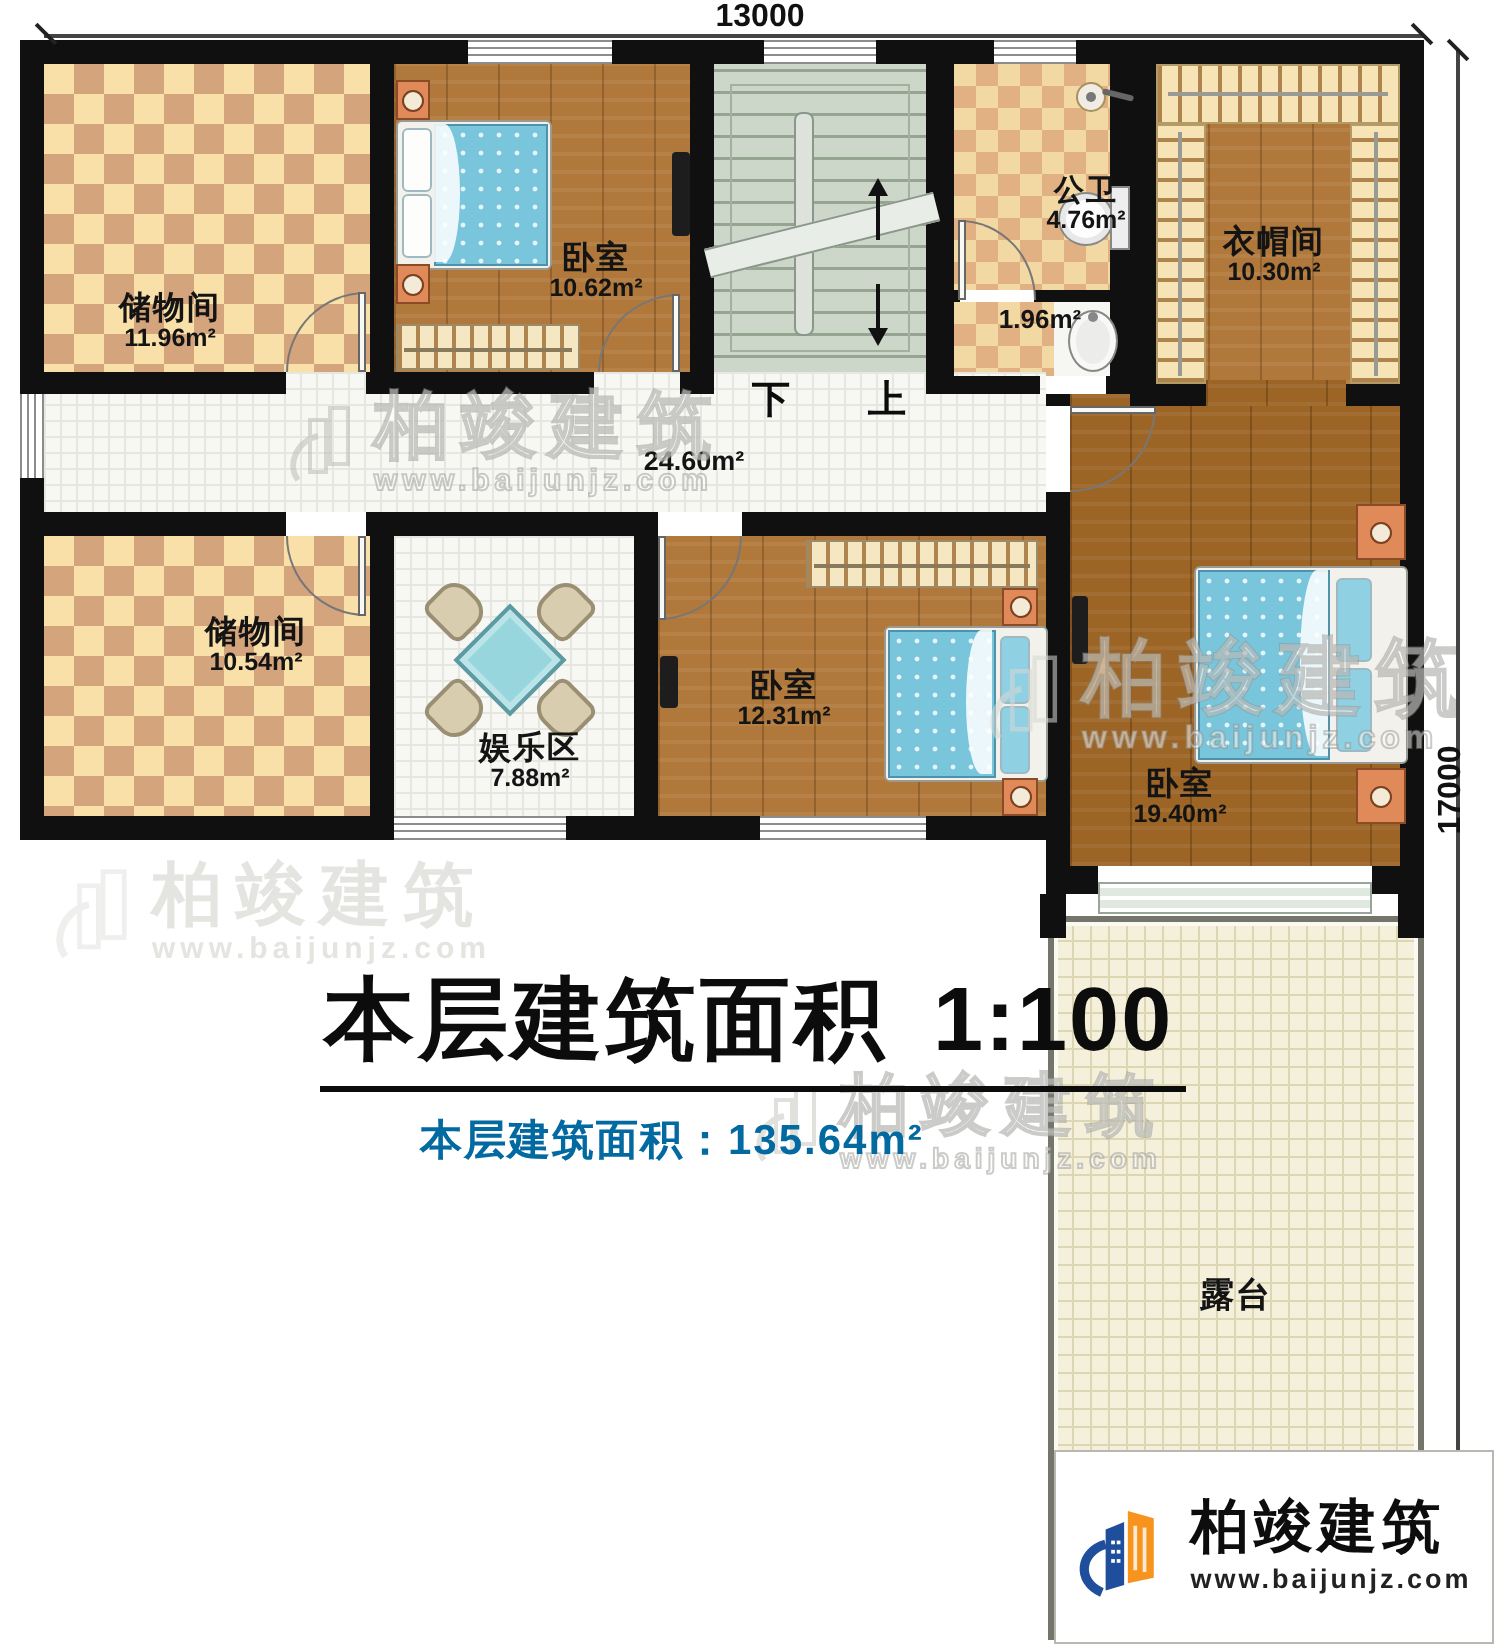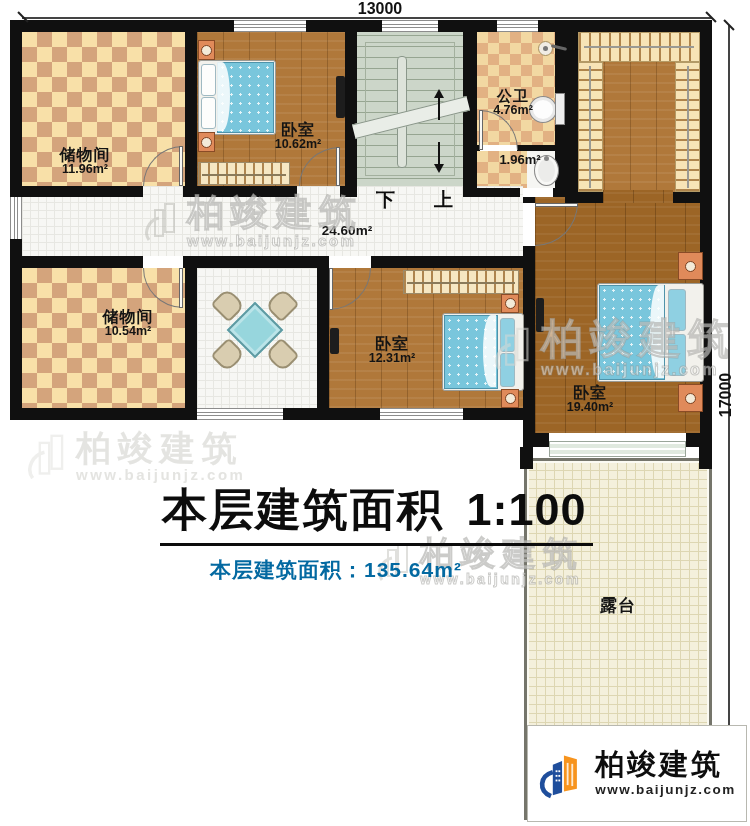--- a/index.html
+++ b/index.html
@@ -206,44 +206,52 @@
   <div class="rod-v" style="left:687px;top:66px;height:122px;"></div>
 
   <div class="lbl" style="left:30px;top:146px;width:110px;">
     <div class="nm">储物间</div>
     <div class="ar">11.96m²</div>
   </div>
   <div class="lbl" style="left:248px;top:121px;width:100px;">
     <div class="nm">卧室</div>
     <div class="ar">10.62m²</div>
   </div>
-  <div class="lbl" style="left:476px;top:88px;width:74px;">
+  <div class="lbl" style="left:506px;top:88px;width:74px;">
     <div class="nm" style="font-size:15px;">公卫</div>
     <div class="ar">4.76m²</div>
   </div>
   <div class="lbl" style="left:490px;top:153px;width:60px;">
     <div class="ar" style="font-size:13px;">1.96m²</div>
+  </div>
+  <div class="lbl" style="left:584px;top:113px;width:106px;">
+    <div class="nm">衣帽间</div>
+    <div class="ar">10.30m²</div>
   </div>
   <div class="lbl" style="left:305px;top:224px;width:84px;">
     <div class="ar" style="font-size:13.5px;">24.60m²</div>
   </div>
   <div class="lbl" style="left:70px;top:308px;width:116px;">
     <div class="nm">储物间</div>
     <div class="ar">10.54m²</div>
   </div>
+  <div class="lbl" style="left:215px;top:366px;width:100px;">
+    <div class="nm">娱乐区</div>
+    <div class="ar">7.88m²</div>
+  </div>
   <div class="lbl" style="left:340px;top:335px;width:104px;">
     <div class="nm">卧室</div>
     <div class="ar">12.31m²</div>
   </div>
   <div class="lbl" style="left:535px;top:384px;width:110px;">
     <div class="nm">卧室</div>
     <div class="ar">19.40m²</div>
   </div>
   <div class="lbl" style="left:588px;top:597px;width:60px;">
-    <div class="nm" style="font-size:17px;">露台</div>
+    <div class="nm" style="font-size:17px;margin-top:42px;">露台</div>
   </div>
 
   <div class="wm" style="left:145px;top:194px;">
     <svg width="34" height="44" viewBox="0 0 34 44">
       <path d="M4 40 C-2 32 4 20 14 18" fill="none" stroke="#bdbdb8" stroke-width="3"></path>
       <rect x="10" y="10" width="8" height="26" fill="none" stroke="#bdbdb8" stroke-width="2"></rect>
       <rect x="20" y="4" width="9" height="28" fill="none" stroke="#bdbdb8" stroke-width="2"></rect>
     </svg>
     <div>
       <div class="nm">柏竣建筑</div>

